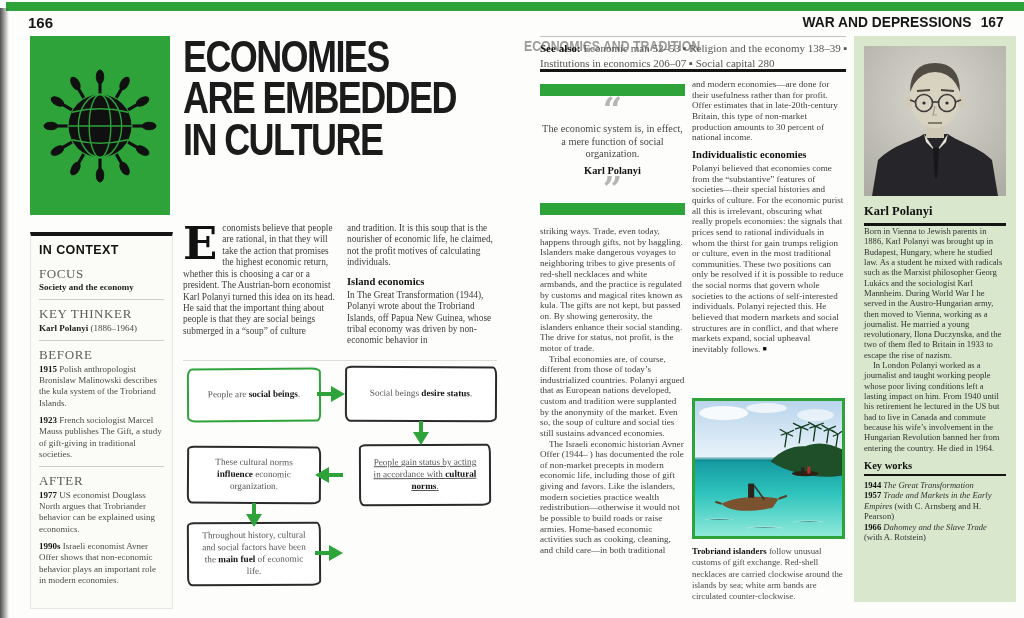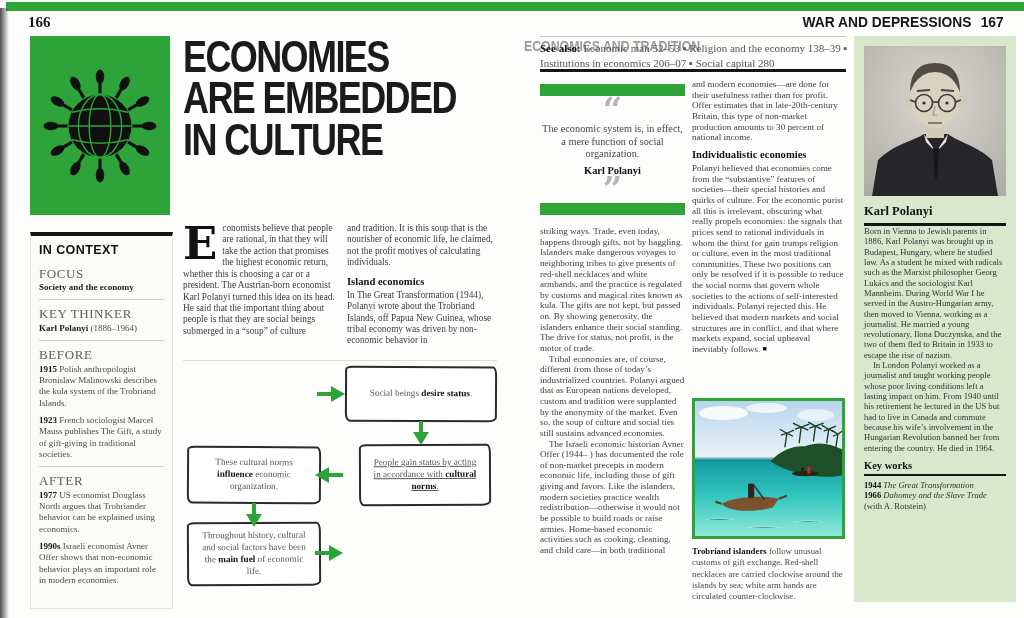--- a/index.html
+++ b/index.html
@@ -12,21 +12,21 @@
   body{margin:0;background:#777;}
   .spread{
     position:relative;width:1024px;height:618px;background:#fdfdfc;
     font-family:"Liberation Serif",serif;color:#3f3f3f;overflow:hidden;
   }
   .topbar{position:absolute;left:6px;right:0;top:2px;height:9px;background:var(--accent-green,#2da33a);}
   .edge-shadow{position:absolute;left:0;top:8px;bottom:0;width:9px;
     background:linear-gradient(to right,rgba(35,35,35,.8),rgba(35,35,35,0));}
 
   
-  .pagenum-left{position:absolute;left:28px;top:14px;font-family:Liberation Serif, serif;
+  .pagenum-left{position:absolute;left:28px;top:14px;font-family:Liberation Sans, sans-serif;
     font-weight:bold;font-size:15px;color:#161616;}
   .icon-box{position:absolute;left:30px;top:36px;width:140px;height:179px;
     background:var(--accent-green,#2da33a);display:flex;align-items:center;justify-content:center;}
   .title-block{position:absolute;left:183px;top:36px;width:298px;height:179px;
     display:flex;flex-direction:row;justify-content:space-between;}
   .gbar{height:14px;background:var(--accent-green,#2da33a);}
   .title-text{font-family:"Liberation Sans",sans-serif;font-weight:bold;font-size:45px;
     line-height:.92;letter-spacing:-2px;color:#1b1b1b;transform:scaleX(.8);transform-origin:left top;white-space:nowrap;}
   .title-sub{font-family:"Liberation Sans",sans-serif;font-weight:bold;font-size:14px;
     color:var(--subtitle-gray,#9b9b9b);transform:scaleX(.88);transform-origin:left;white-space:nowrap;margin:2px 0 4px;}
@@ -218,20 +218,23 @@
       <p><span class="dropcap">E</span><span>conomists believe that people are rational, in that they will take the action that promises the highest economic return, whether this is choosing a car or a president. The Austrian-born economist Karl Polanyi turned this idea on its head. He said that the important thing about people is that they are social beings submerged in a “soup” of culture</span></p>
     </div>
     <div class="article-col col2">
       <p>and tradition. It is this soup that is the nourisher of economic life, he claimed, not the profit motives of calculating individuals.</p>
       <div class="body-heading">Island economics</div>
       <p>In The Great Transformation (1944), Polanyi wrote about the Trobriand Islands, off Papua New Guinea, whose tribal economy was driven by non-economic behavior in</p>
     </div>
     <div class="article-divider"></div>
 
     <div class="flowchart">
+      <div class="fbox sketch-green b1">
+          <span><span>People are </span><b>social beings</b><span>.</span></span>
+        </div>
       <div class="fbox sketch b2">
           <span><span>Social beings </span><b>desire status</b><span>.</span></span>
         </div>
       <div class="fbox sketch b3">
           <span><span>People gain status by acting in accordance with </span><b>cultural norms</b><span>.</span></span>
         </div>
       <div class="fbox sketch b4">
           <span><span>These cultural norms </span><b>influence</b><span> economic organization.</span></span>
         </div>
       <div class="fbox sketch b5">
@@ -387,17 +390,18 @@
         </svg>
       </div>
       <div class="bio-heading">Karl Polanyi</div>
       <div class="bio-text">
         <p>Born in Vienna to Jewish parents in 1886, Karl Polanyi was brought up in Budapest, Hungary, where he studied law. As a student he mixed with radicals such as the Marxist philosopher Georg Lukács and the sociologist Karl Mannheim. During World War I he served in the Austro-Hungarian army, then moved to Vienna, working as a journalist. He married a young revolutionary, Ilona Duczynska, and the two of them fled to Britain in 1933 to escape the rise of nazism.</p>
         <p class="indent">In London Polanyi worked as a journalist and taught working people whose poor living conditions left a lasting impact on him. From 1940 until his retirement he lectured in the US but had to live in Canada and commute because his wife’s involvement in the Hungarian Revolution banned her from entering the country. He died in 1964.</p>
       </div>
       <div class="kw-heading">Key works</div>
       <div class="works">
         <p><b>1944</b> <i>The Great Transformation</i><span></span></p>
+        <p><b>1957</b> <i>Trade and Markets in the Early Empires</i><span> (with C. Arnsberg and H. Pearson)</span></p>
         <p><b>1966</b> <i>Dahomey and the Slave Trade</i><span> (with A. Rotstein)</span></p>
       </div>
     </div>
   </div>
 </div>
 
 </body></html>

